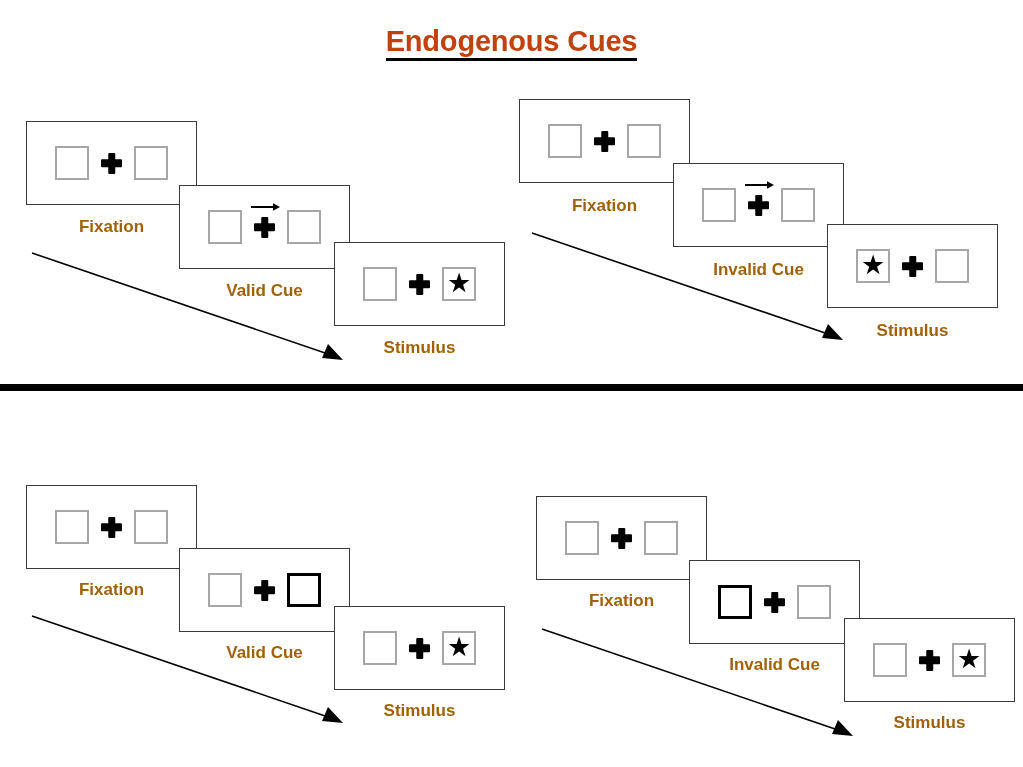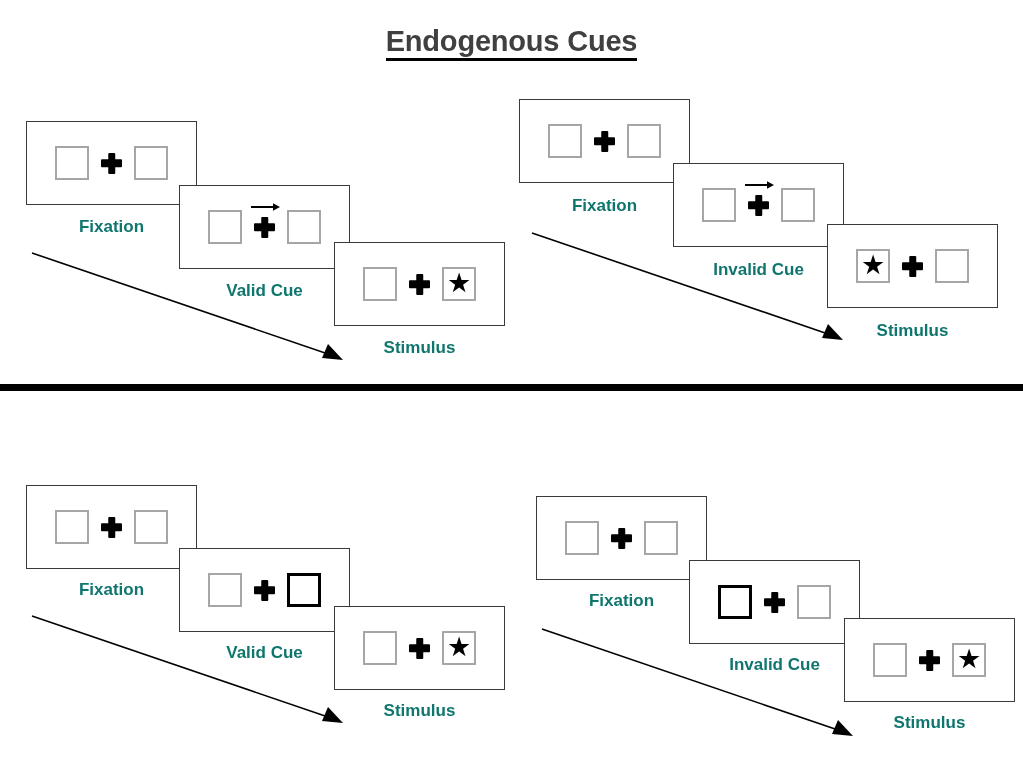--- a/index.html
+++ b/index.html
@@ -22,21 +22,21 @@
   }
 
   
   .section-title {
     position: absolute;
     width: 100%;
     text-align: center;
     font-family: "Liberation Sans", sans-serif;
     font-size: 29px;
     font-weight: bold;
-    color: #404040;
+    color: #c2410c;
     letter-spacing: -0.2px;
   }
   .section-title span {
     border-bottom: 3px solid #000000;
     padding-bottom: 1px;
   }
 
   
   .divider {
     position: absolute;
@@ -120,21 +120,21 @@
     height: 12px;
     pointer-events: none;
   }
 
   
   .stage-label {
     position: absolute;
     font-family: "Liberation Sans", sans-serif;
     font-size: 17px;
     font-weight: bold;
-    color: #0f766e;
+    color: #a16207;
     white-space: nowrap;
     text-align: center;
   }
 
   
   .time-arrow {
     position: absolute;
     pointer-events: none;
   }
 </style>

